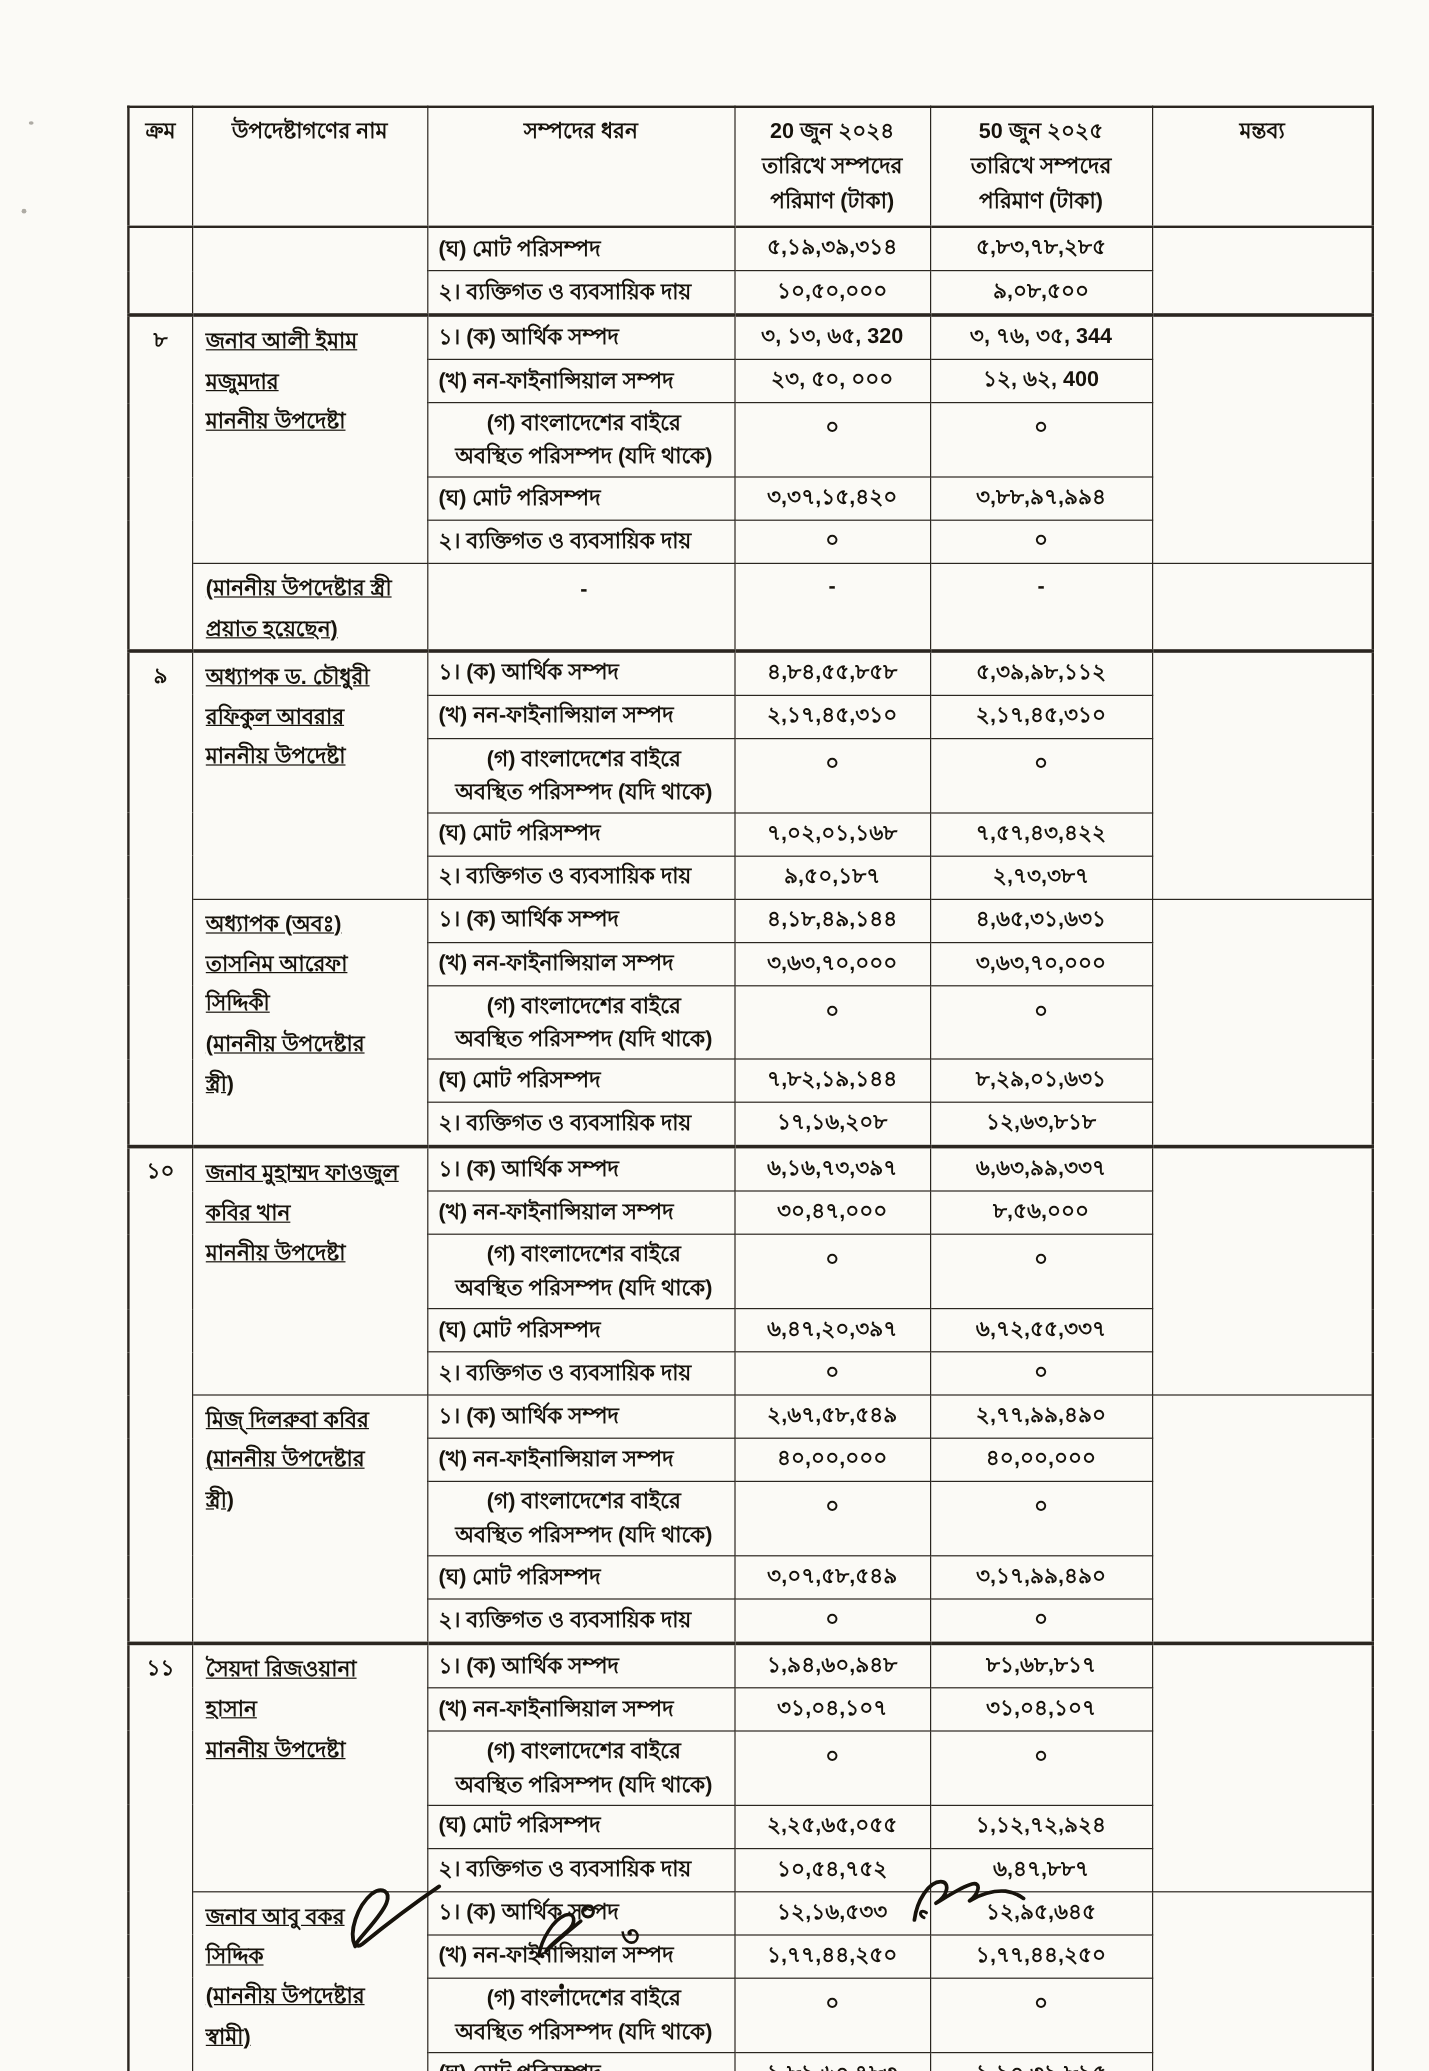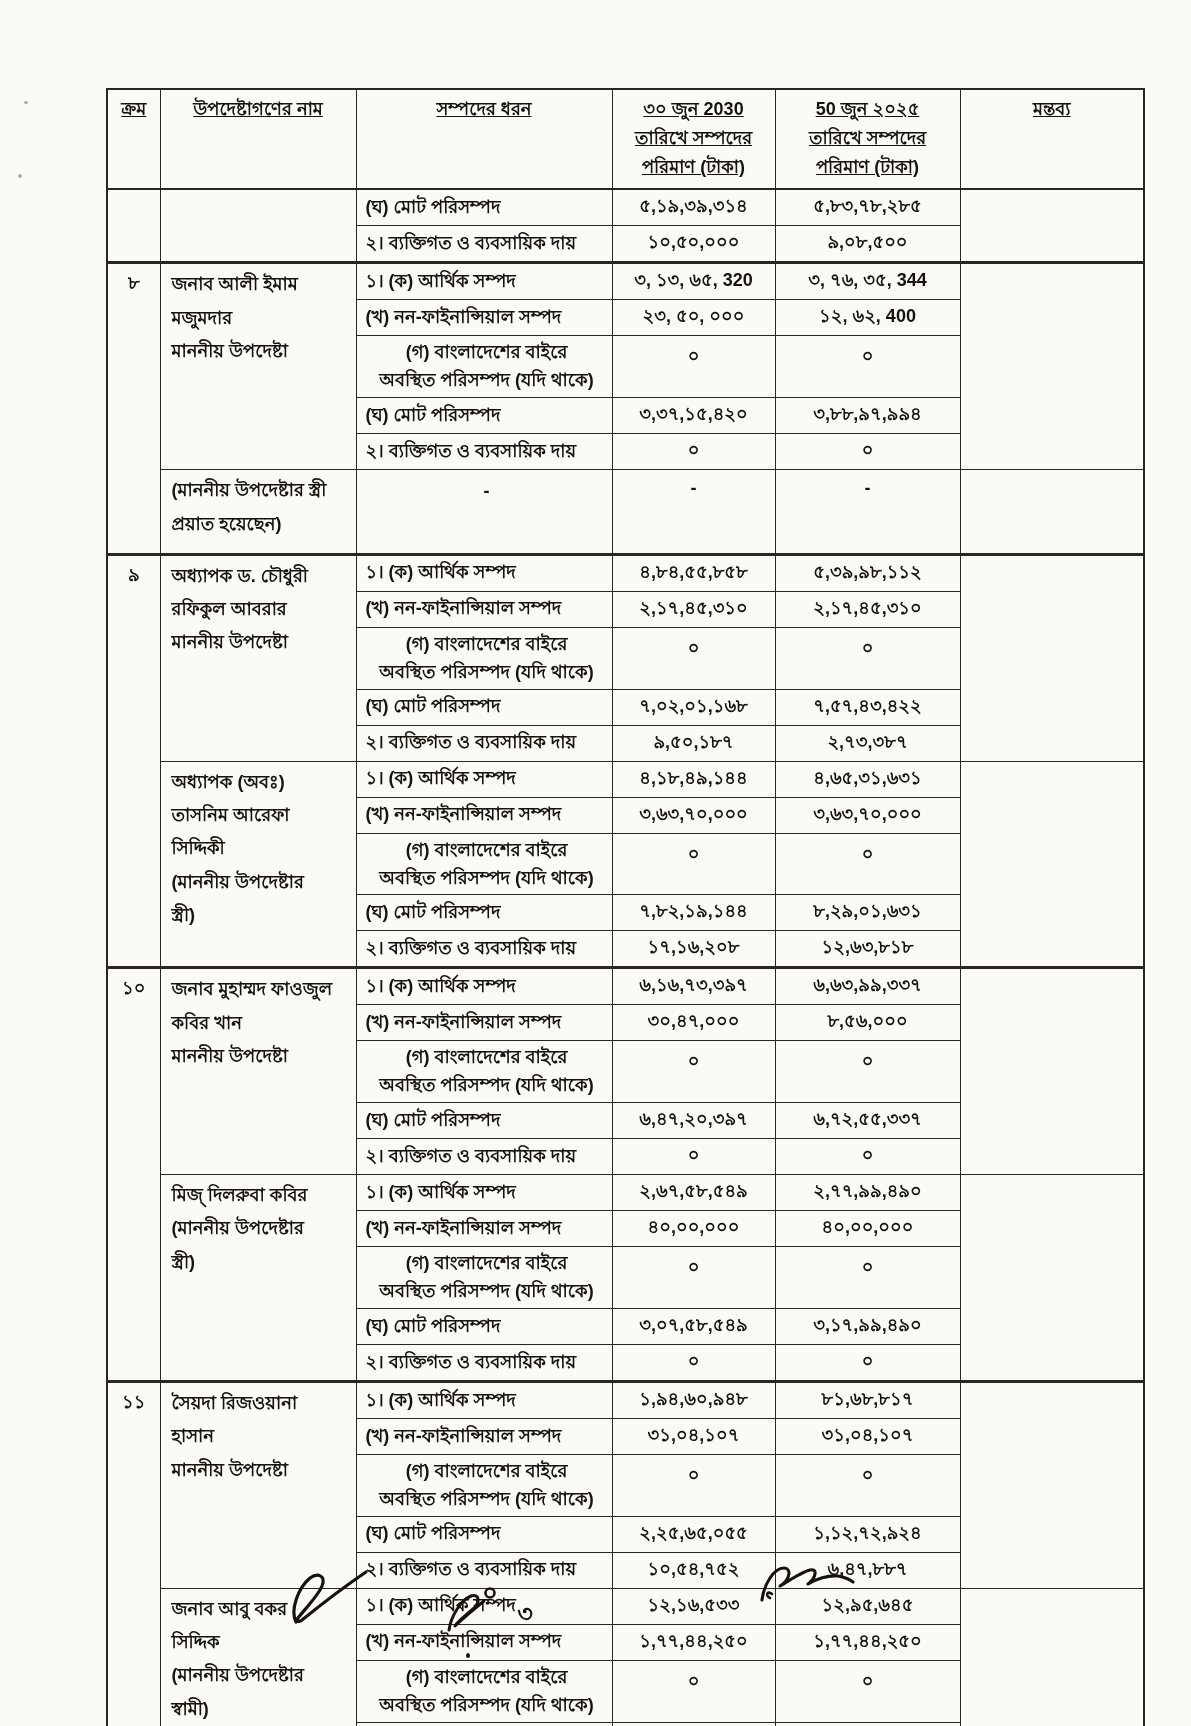--- a/index.html
+++ b/index.html
@@ -18,39 +18,39 @@
   table.assets{
     position:absolute;left:106px;top:88px;width:1037px;
     border-collapse:collapse;table-layout:fixed;
   }
   table.assets td, table.assets th{
     border:1.7px solid #2b2620;
     font-weight:bold;
     font-size:18px;
   }
   table.assets{border:2.4px solid #2b2620;}
-  tr.header-row{height:76px;text-decoration:underline;}
+  tr.header-row{height:76px;}
   tr.header-row th{
     vertical-align:top;text-align:center;
     padding:5px 2px 6px;
     white-space:pre-line;line-height:1.62;
     border-bottom-width:2.4px;
   }
   tr.h-single{height:29px;}
   tr.h-tall{height:58px;}
   tr.h-note{height:70px;}
   tr.section-start td{border-top-width:3px;}
 
   td.cell-serial{
     text-align:center;vertical-align:top;padding-top:5px;
   }
   td.cell-name{
     text-align:left;vertical-align:top;
-    padding:4px 4px 12px 11px;
-    white-space:pre-line;line-height:1.85;
+    padding:4px 4px 0 11px;
+    white-space:pre-line;line-height:1.85;text-decoration:underline;
   }
   td.cell-type{
     text-align:left;padding:2px 4px 2px 9px;
     white-space:pre-line;line-height:1.55;
     vertical-align:middle;
   }
   td.cell-val{text-align:center;vertical-align:middle;padding:2px 2px;}
   tr.h-tall td.cell-type{vertical-align:top;padding-top:3px;text-align:center;}
   tr.h-tall td.cell-val{vertical-align:top;padding-top:6px;}
   tr.h-note td.cell-type, tr.h-note td.cell-val{vertical-align:top;padding-top:8px;}
@@ -82,21 +82,21 @@
       <col style="width:256px">
       <col style="width:163px">
       <col style="width:185px">
       <col style="width:184px">
     </colgroup>
     <thead>
       <tr class="header-row">
         <th>ক্রম</th>
         <th>উপদেষ্টাগণের নাম</th>
         <th>সম্পদের ধরন</th>
-        <th>৩০ জুন 2030
+        <th>20 জুন ২০২৪
 তারিখে সম্পদের
 পরিমাণ (টাকা)</th>
         <th>50 জুন ২০২৫
 তারিখে সম্পদের
 পরিমাণ (টাকা)</th>
         <th>মন্তব্য</th>
       </tr>
     </thead>
     <tbody>
         <tr class="h-single">

